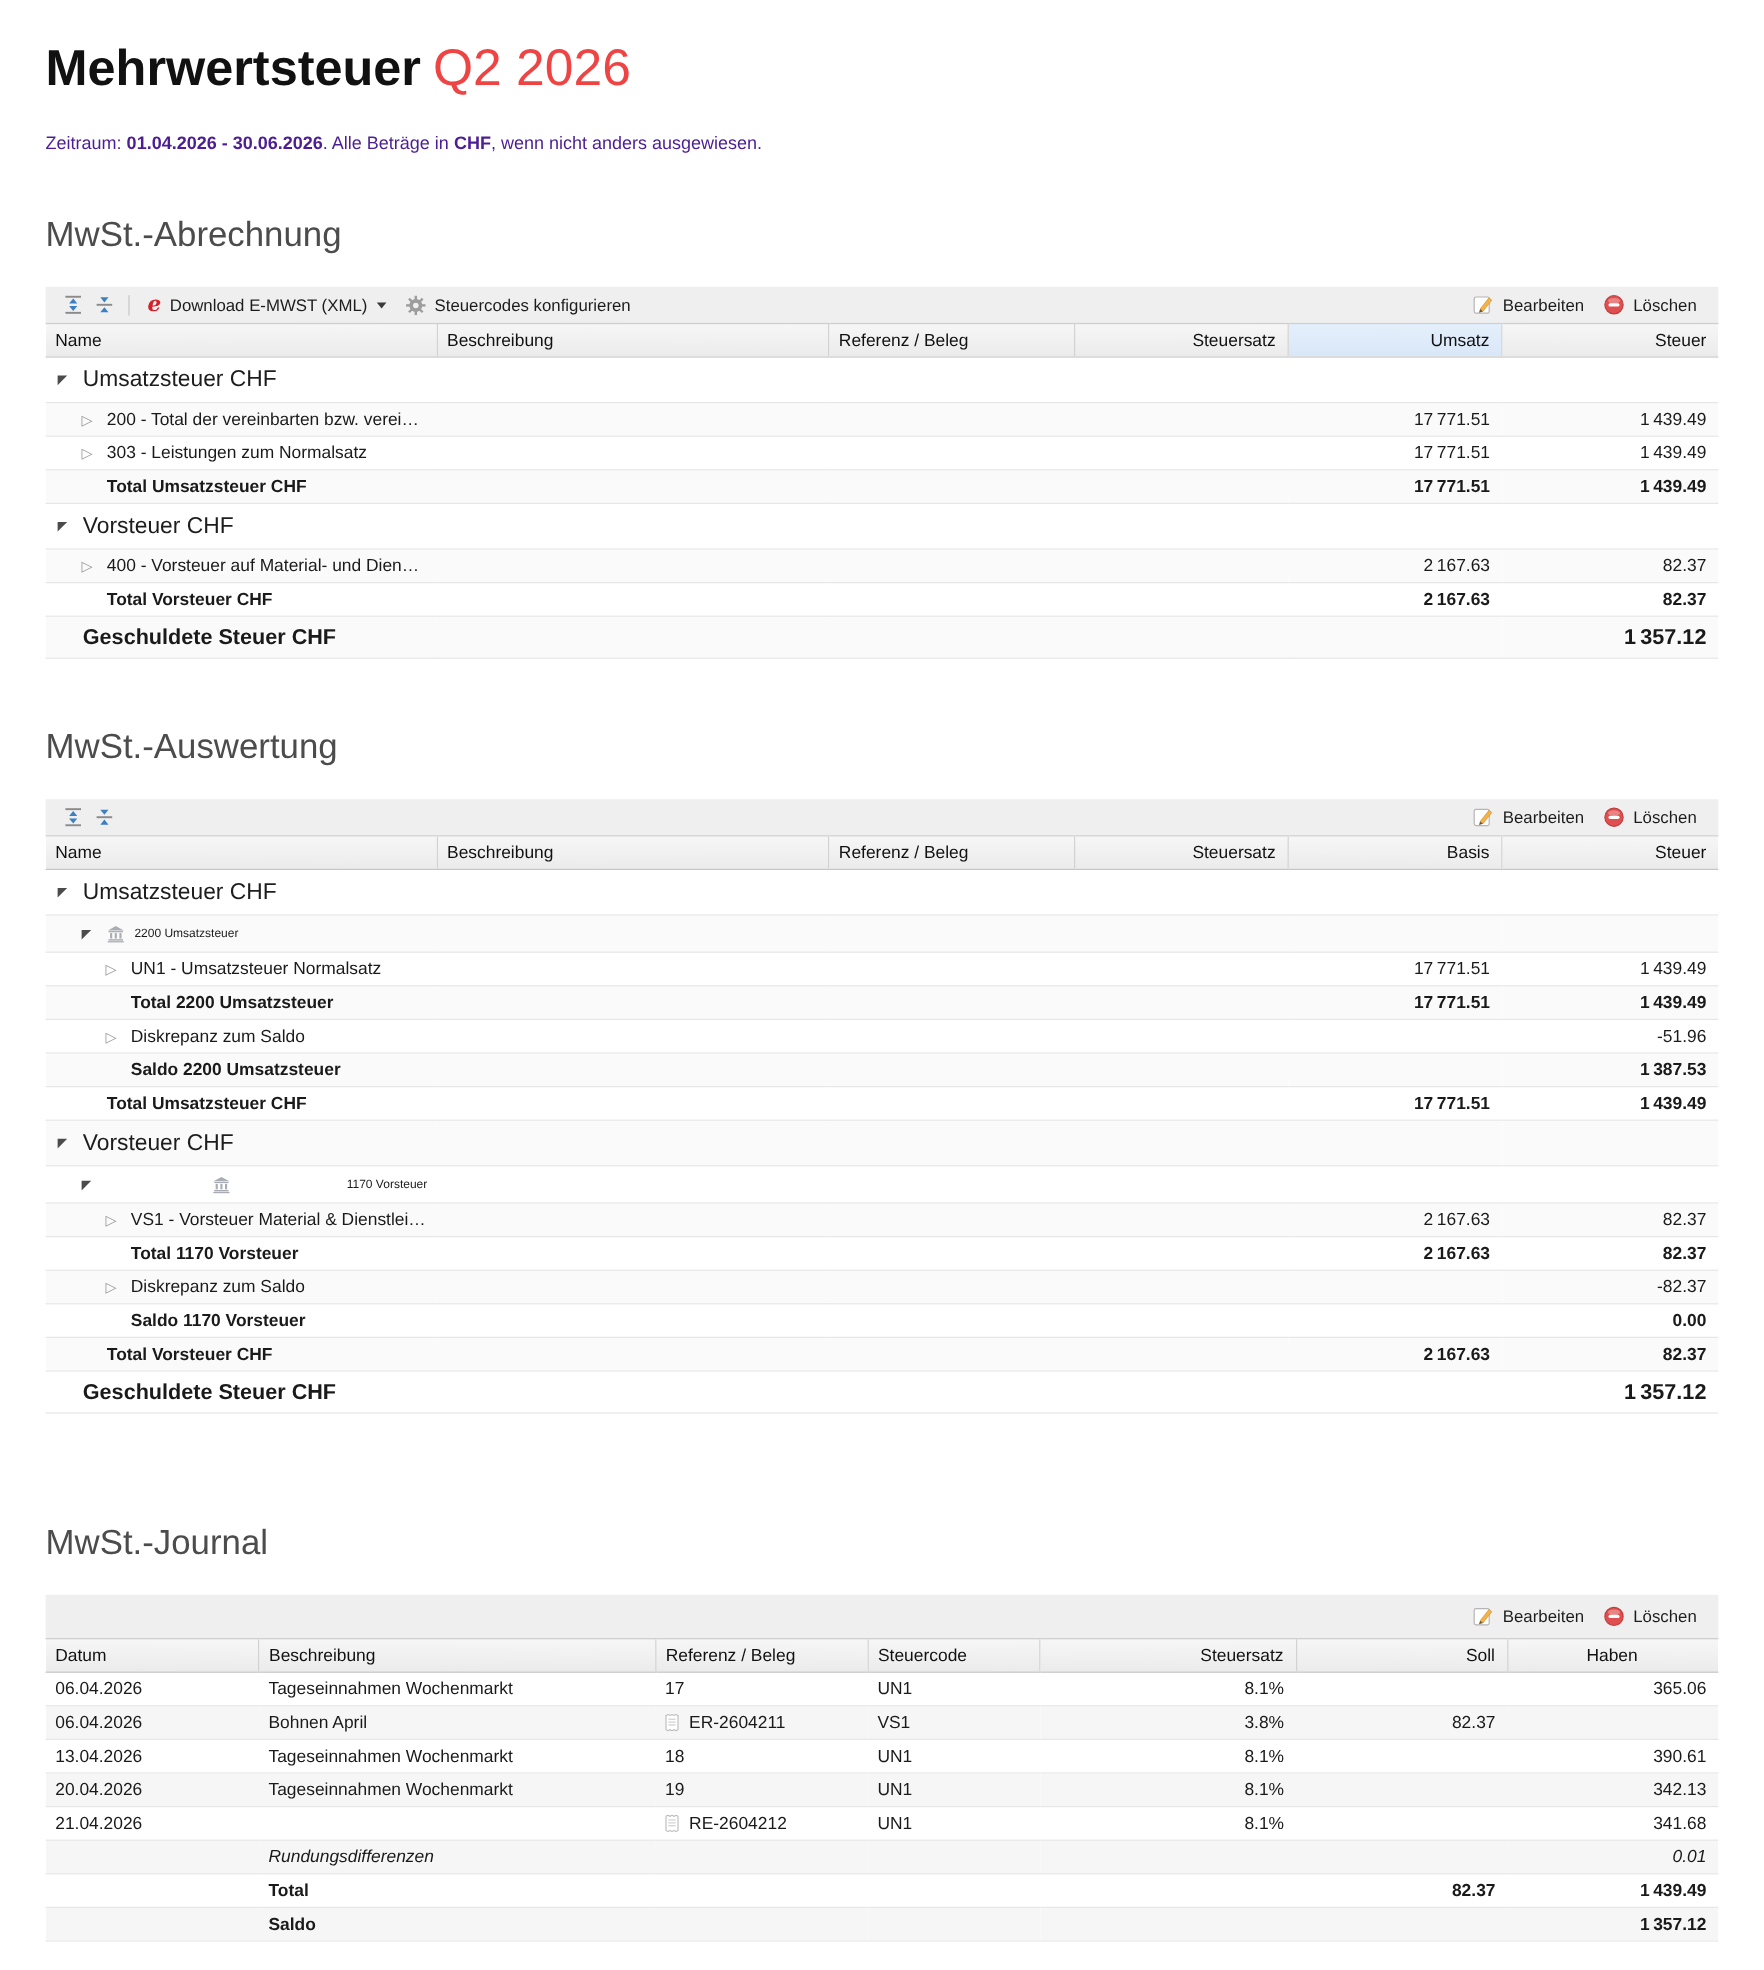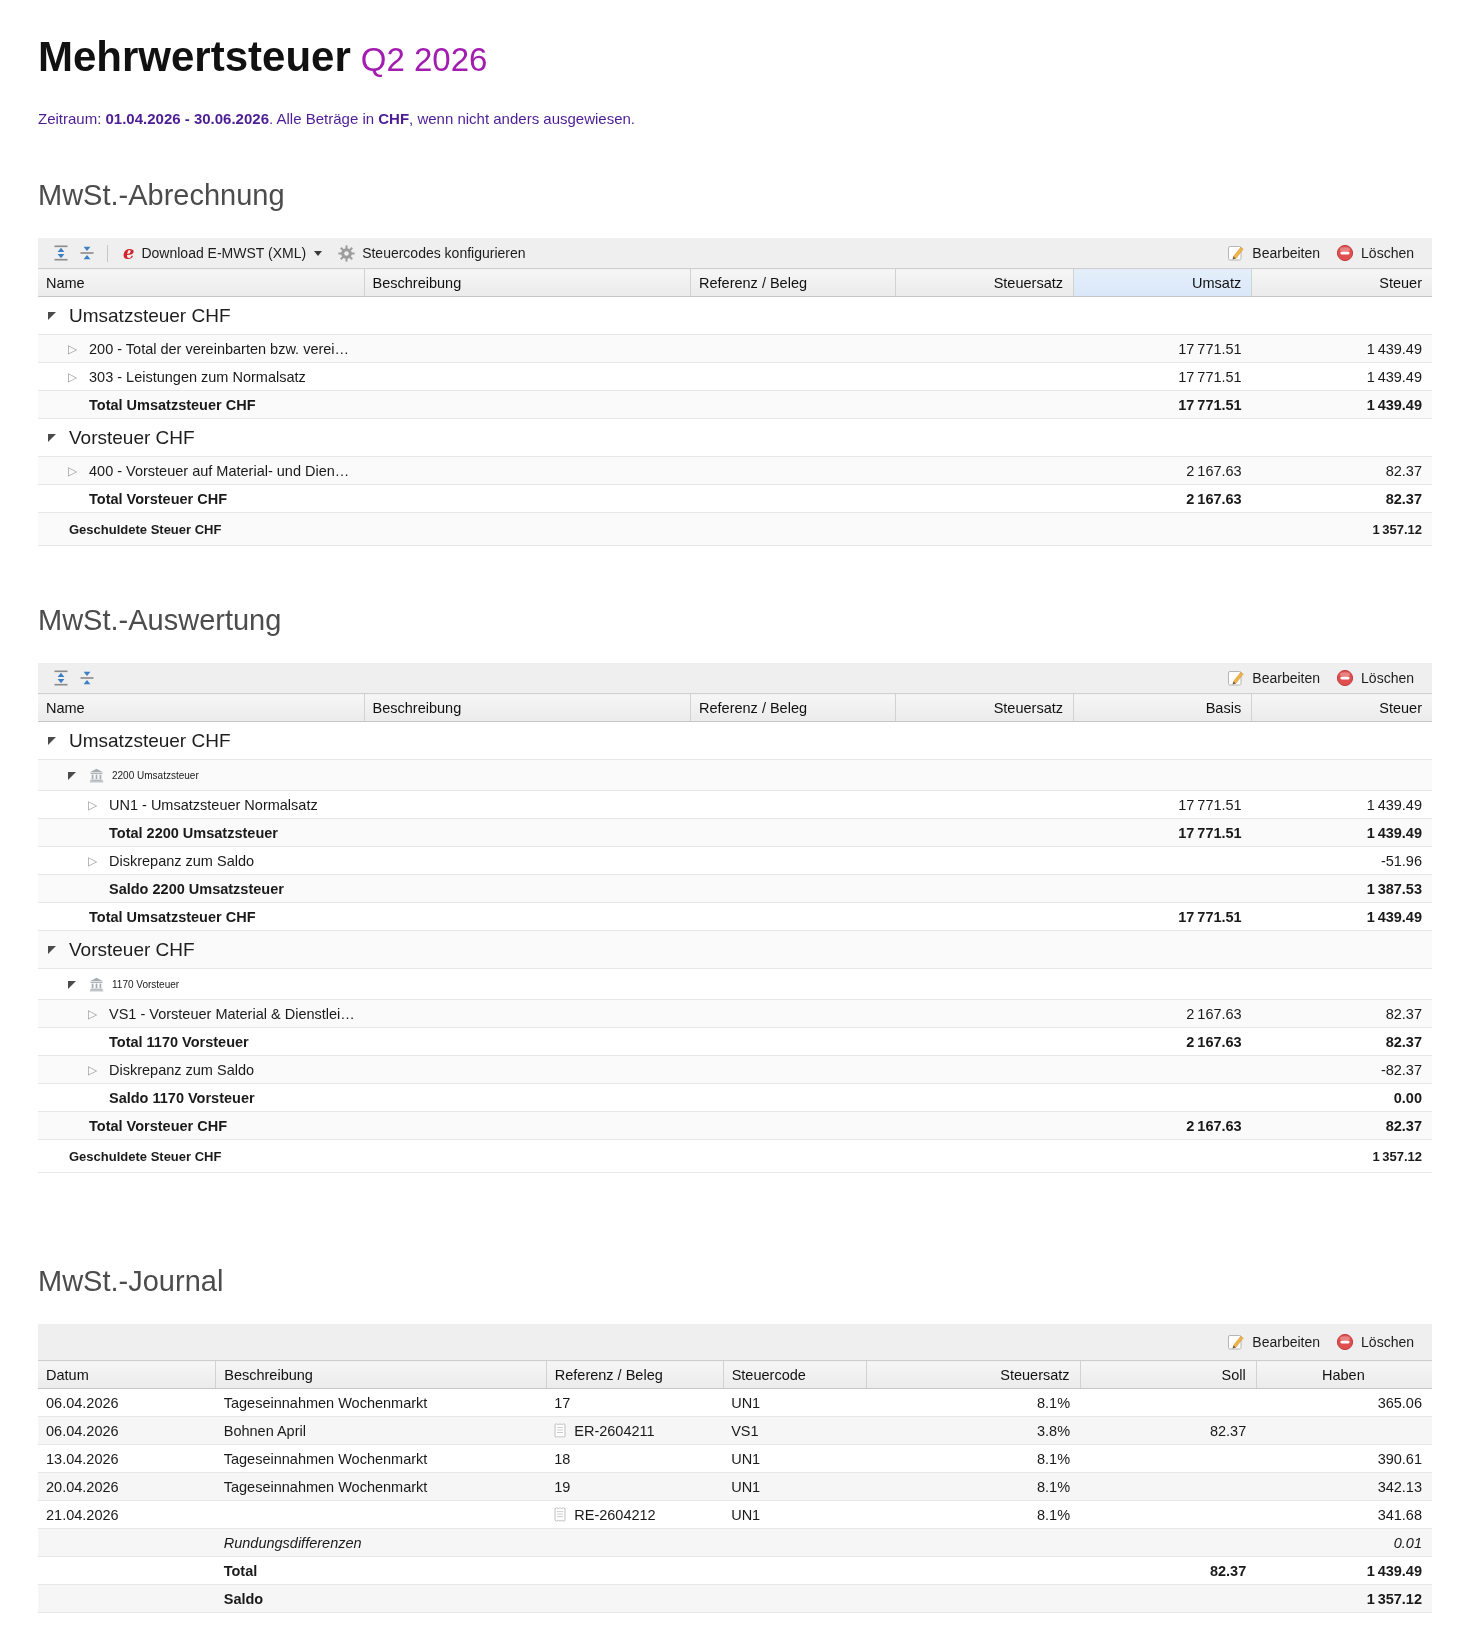--- a/index.html
+++ b/index.html
@@ -1,21 +1,21 @@
 <!DOCTYPE html>
 <html><head>
 <meta charset="utf-8">
 <style>
   html,body{margin:0;padding:0;background:#ffffff;color:#1a1a1a;
     font-family:"Liberation Sans",sans-serif;}
   .page{width:1394px;padding:26px 38px 70px;}
 
   
   h1{margin:8px 0 0;font-size:42px;line-height:1.1;color:#111;}
-  h1 .t2{font-weight:400;font-size:33px;color:#a21caf;margin-left:10px;}
+  h1 .t2{font-weight:400;font-size:43px;color:#ef4444;margin-left:10px;}
   .period{margin:30px 0 0;font-size:15px;color:#4c1d95;}
 
   
   h2{font-weight:400;font-size:29px;color:#4c4c4c;margin:52px 0 26px;}
   #sec-auswertung h2{margin-top:58px;}
   #sec-journal h2{margin-top:92px;}
 
   
   .toolbar{display:flex;align-items:center;height:30px;background:#efefef;
     padding:0 10px;border-bottom:0;}
@@ -42,21 +42,21 @@
   thead th + th{border-left:1px solid #d2d2d2;}
   thead th.hl{background:linear-gradient(#e5effb,#d8e7f8);}
   .al-right{text-align:right;padding-right:10px;}
   tbody td{border-bottom:1px solid #e7e7e7;padding:4px 8px;height:19px;
     vertical-align:middle;white-space:nowrap;overflow:hidden;text-overflow:ellipsis;}
   table[data-kind="summary"] tbody tr:nth-child(even) td{background:#fafafa;}
   table[data-kind="journal"] tbody tr:nth-child(even) td{background:#f6f6f6;}
   .row-group td{font-size:19px;padding-top:8px;padding-bottom:7px;color:#1d1d1d;}
   .row-account td{font-size:10px;padding-top:6px;padding-bottom:5px;}
   .row-total td{font-weight:700;}
-  .row-grand td{font-weight:700;font-size:13px;padding-top:7px;padding-bottom:6px;margin-top:16px;}
+  .row-grand td{font-weight:700;font-size:18px;padding-top:7px;padding-bottom:6px;margin-top:16px;}
   .em-italic td{font-style:italic;}
   .em-bold td{font-weight:700;}
 
   .nw{display:flex;align-items:center;gap:8px;min-width:0;}
   .nw .lbl{overflow:hidden;text-overflow:ellipsis;}
   .tri{flex:0 0 13px;width:13px;display:inline-flex;justify-content:flex-start;}
   .tri-open::before{content:"";width:0;height:0;
     border-top:8px solid #4b4b4b;border-right:8px solid transparent;}
   .tri-closed{color:#9b9b9b;font-size:12px;line-height:1;}
   svg{display:block;}
@@ -411,21 +411,21 @@
               </div>
             </td>
             <td class="al-left"></td>
             <td class="al-left"></td>
             <td class="al-right"></td>
             <td class="al-right"></td>
             <td class="al-right"></td>
           </tr>
           <tr class="row-account">
             <td class="c-name">
-              <div class="nw" style="padding-left: 22px;">
+              <div class="nw" style="padding-left: 22px; justify-content: space-between;">
                 <span class="tri tri-open"></span>
   <svg width="15" height="15" viewBox="0 0 16 16" fill="#a9adb3">
     <path d="M8 0.8 L15 4.6 H1 Z"></path>
     <rect x="1.6" y="5.2" width="12.8" height="1.1"></rect>
     <rect x="2.9" y="7" width="1.9" height="4.8"></rect>
     <rect x="7.05" y="7" width="1.9" height="4.8"></rect>
     <rect x="11.2" y="7" width="1.9" height="4.8"></rect>
     <rect x="1.6" y="12.4" width="12.8" height="1.3"></rect>
     <rect x="0.8" y="14.2" width="14.4" height="1.1"></rect>
   </svg>

